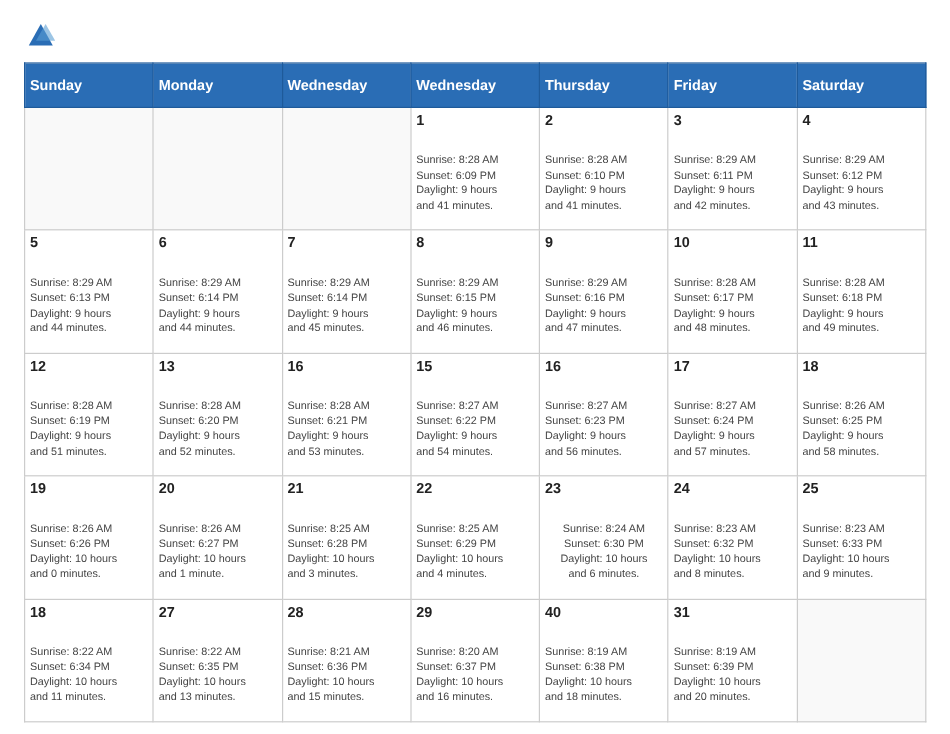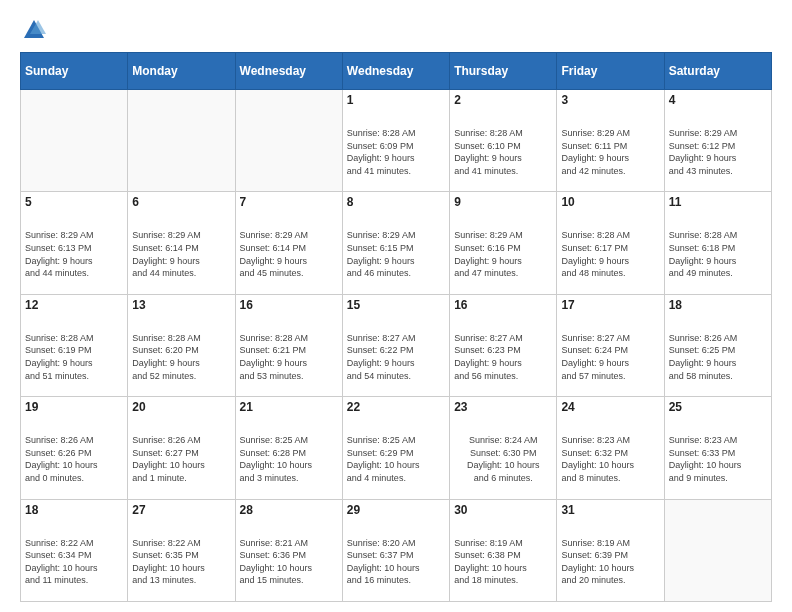--- a/index.html
+++ b/index.html
@@ -338,21 +338,21 @@
 and 15 minutes.</div>
           </td>
           <td>
             <span class="day-number">29</span>
             <div class="day-info" style="white-space: pre-line;">Sunrise: 8:20 AM
 Sunset: 6:37 PM
 Daylight: 10 hours
 and 16 minutes.</div>
           </td>
           <td>
-            <span class="day-number">30</span>
+            <span class="day-number">40</span>
             <div class="day-info" style="white-space: pre-line;">Sunrise: 8:19 AM
 Sunset: 6:38 PM
 Daylight: 10 hours
 and 18 minutes.</div>
           </td>
           <td>
             <span class="day-number">31</span>
             <div class="day-info" style="white-space: pre-line;">Sunrise: 8:19 AM
 Sunset: 6:39 PM
 Daylight: 10 hours

